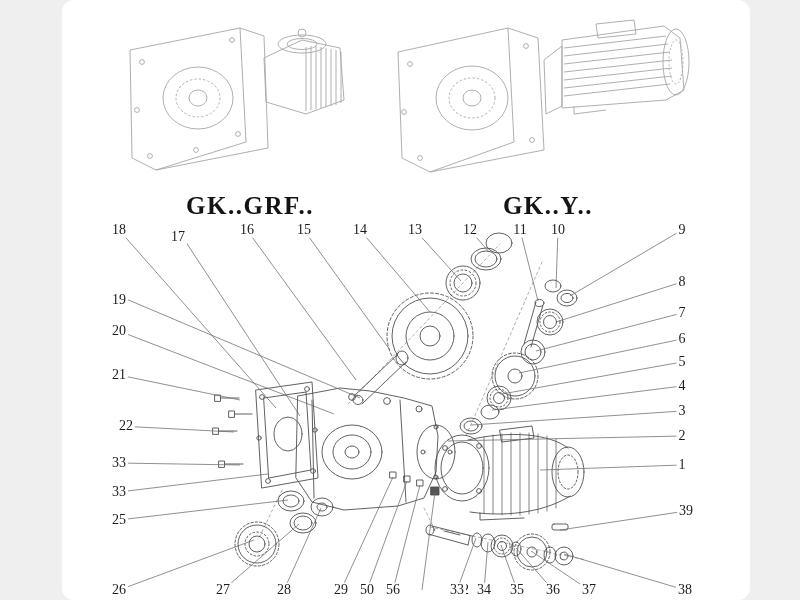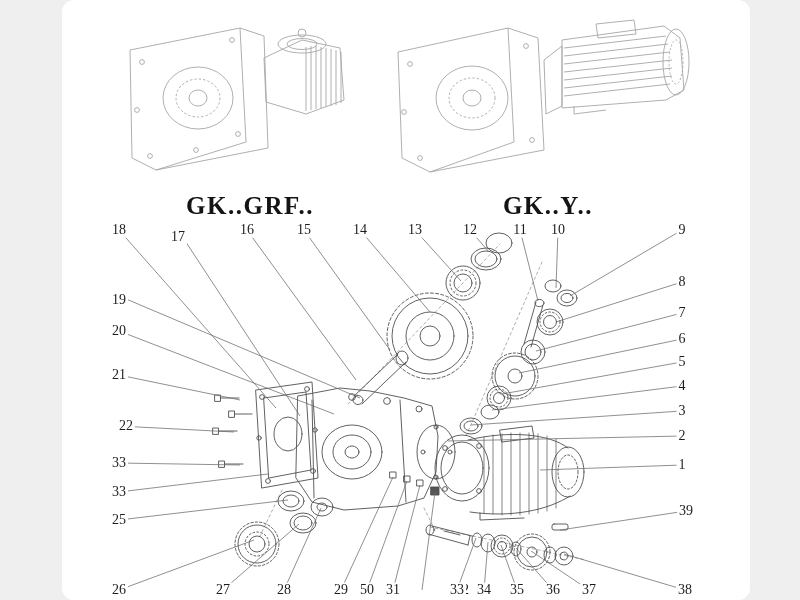--- a/index.html
+++ b/index.html
@@ -330,21 +330,21 @@
       <div class="callout" style="left: 119px; top: 375px;">21</div>
       <div class="callout" style="left: 126px; top: 426px;">22</div>
       <div class="callout" style="left: 119px; top: 463px;">33</div>
       <div class="callout" style="left: 119px; top: 492px;">33</div>
       <div class="callout" style="left: 119px; top: 520px;">25</div>
       <div class="callout" style="left: 119px; top: 590px;">26</div>
       <div class="callout" style="left: 223px; top: 590px;">27</div>
       <div class="callout" style="left: 284px; top: 590px;">28</div>
       <div class="callout" style="left: 341px; top: 590px;">29</div>
       <div class="callout" style="left: 367px; top: 590px;">50</div>
-      <div class="callout" style="left: 393px; top: 590px;">31</div>
+      <div class="callout" style="left: 393px; top: 590px;">56</div>
       <div class="callout" style="left: 422px; top: 590px; margin-left: 40px;">32</div>
       <div class="callout" style="left: 457px; top: 590px;">33</div>
       <div class="callout" style="left: 484px; top: 590px;">34</div>
       <div class="callout" style="left: 517px; top: 590px;">35</div>
       <div class="callout" style="left: 553px; top: 590px;">36</div>
       <div class="callout" style="left: 589px; top: 590px;">37</div>
       <div class="callout" style="left: 685px; top: 590px;">38</div>
       <div class="callout" style="left: 686px; top: 511px;">39</div>
     </div>
 </div>

